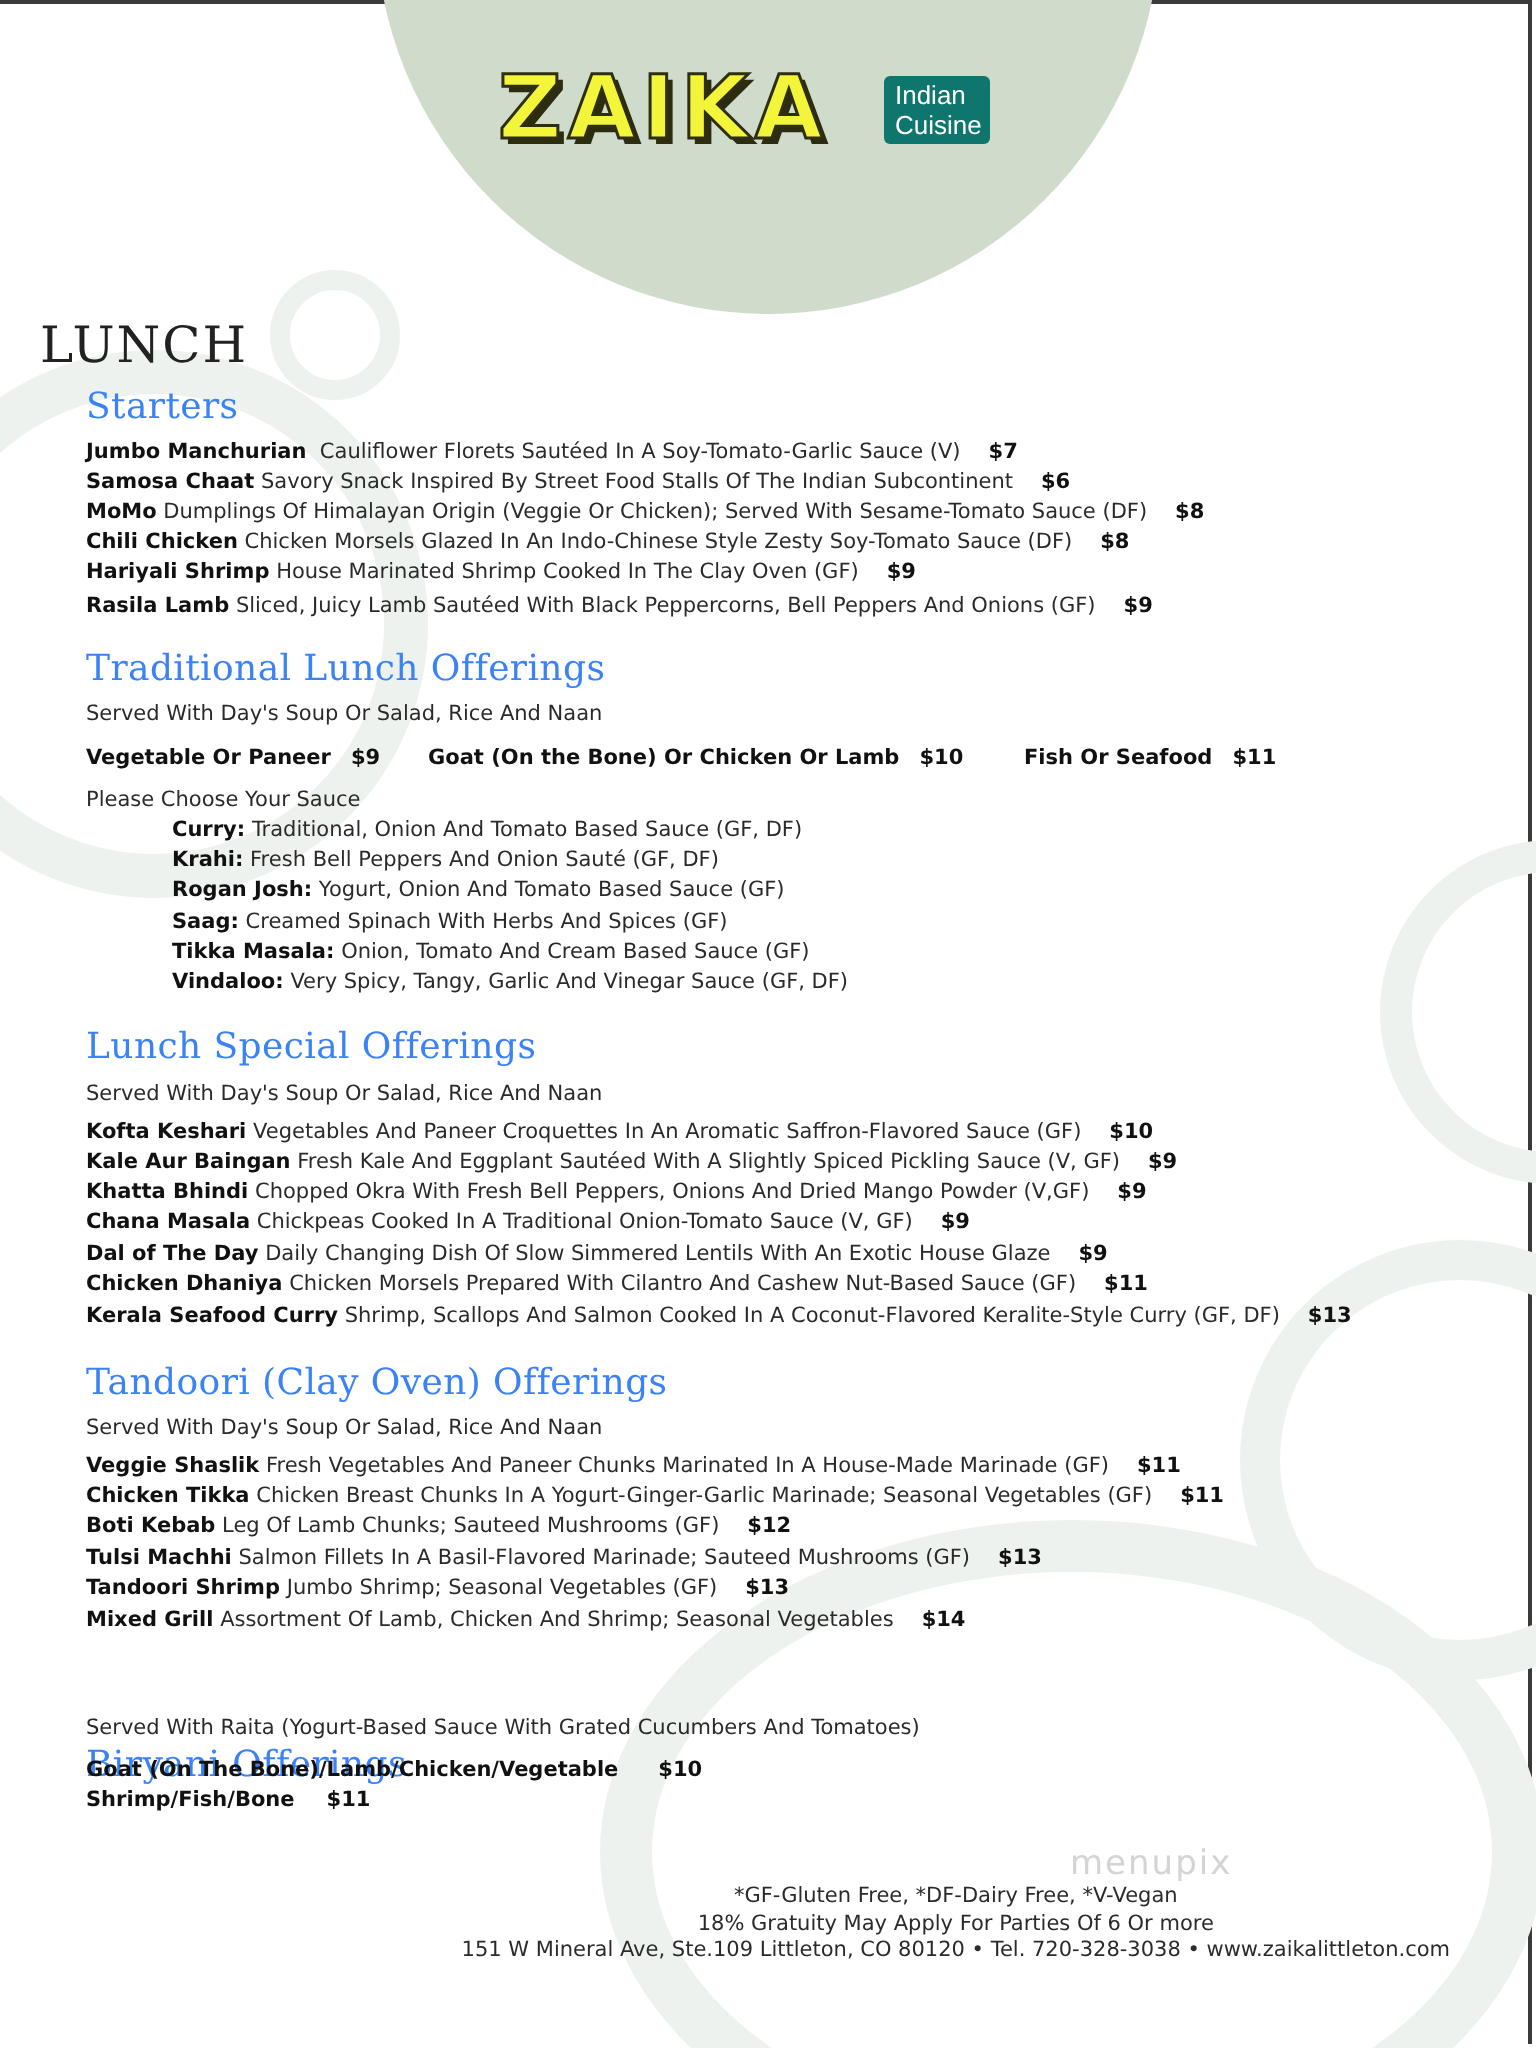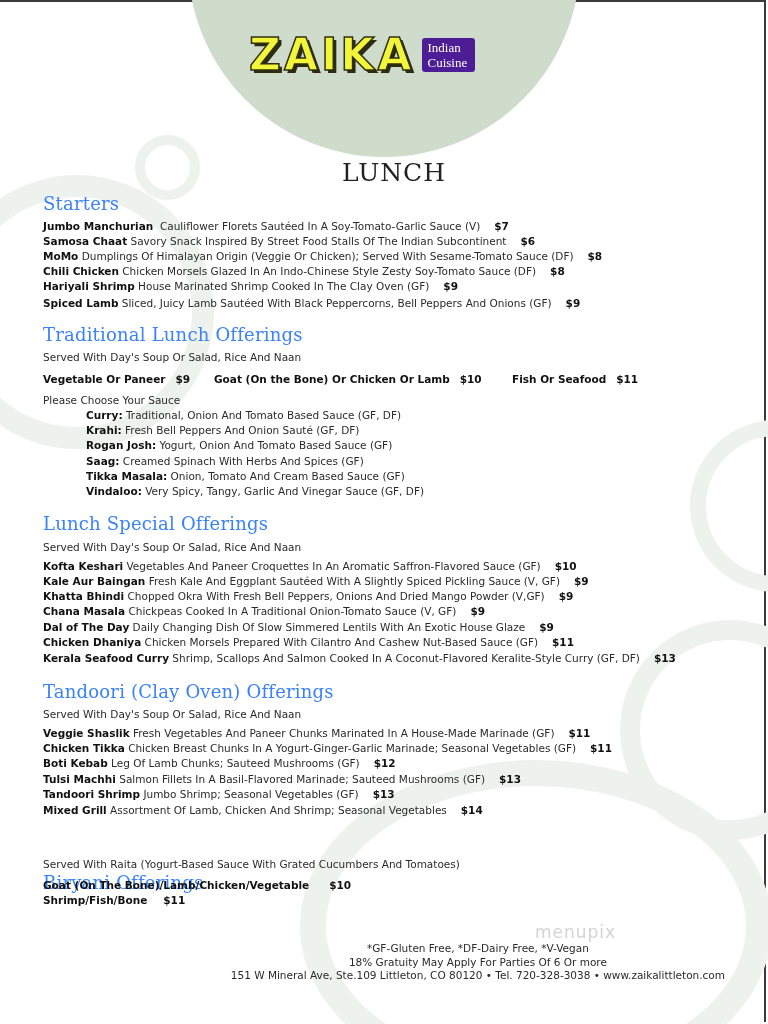--- a/index.html
+++ b/index.html
@@ -23,27 +23,27 @@
     position: absolute; left: 249px; top: 30px; height: 50px; display: flex; align-items: center;
   }
   .logo-word {
     font-family: "DejaVu Sans", sans-serif; font-weight: bold;
     font-size: 44px; letter-spacing: 3px; color: #f2f53a;
     -webkit-text-stroke: 1.5px #2f2f10;
     text-shadow: 3px 3px 0 #2c2c10;
     line-height: 50px;
   }
   .logo-badge {
-    margin-left: 8px; background: #4c1d95; color: #ffffff;
+    margin-left: 28px; background: #0f766e; color: #ffffff;
     border-radius: 3px; padding: 2px 5px;
-    font-family: Liberation Serif, serif; font-size: 13px; line-height: 15px;
+    font-family: Liberation Sans, sans-serif; font-size: 13px; line-height: 15px;
     width: 53px; box-sizing: border-box;
   }
   .page-title {
-    position: absolute; left: 0; width: 768px; top: 158px; text-align: center;
+    position: absolute; left: 0; width: 768px; top: 158px; 
     font-family: "DejaVu Serif", serif; font-size: 25px; font-weight: normal; color: #222;
     letter-spacing: 1px; padding-left: 20px; box-sizing: border-box;
   }
   .section-title {
     position: absolute; left: 43px;
     font-family: "DejaVu Serif", serif; font-size: 18px; color: #3b82f6; font-weight: normal;
     letter-spacing: 0.2px;
   }
   .subnote {
     position: absolute; left: 43px; font-size: 10.5px; color: #2a2a2a;
@@ -86,21 +86,21 @@
 </div>
 
 <div class="page-title">LUNCH</div>
 
 <div class="section-title" style="top:193px">Starters</div>
 <div class="item" style="top:220px"><span class="name">Jumbo Manchurian</span>&nbsp;&nbsp;<span>Cauliflower Florets Sautéed In A Soy-Tomato-Garlic Sauce (V)</span><span class="price">$7</span></div>
 <div class="item" style="top:235px"><span class="name">Samosa Chaat</span> <span>Savory Snack Inspired By Street Food Stalls Of The Indian Subcontinent</span><span class="price">$6</span></div>
 <div class="item" style="top:250px"><span class="name">MoMo</span> <span>Dumplings Of Himalayan Origin (Veggie Or Chicken); Served With Sesame-Tomato Sauce (DF)</span><span class="price">$8</span></div>
 <div class="item" style="top:265px"><span class="name">Chili Chicken</span> <span>Chicken Morsels Glazed In An Indo-Chinese Style Zesty Soy-Tomato Sauce (DF)</span><span class="price">$8</span></div>
 <div class="item" style="top:280px"><span class="name">Hariyali Shrimp</span> <span>House Marinated Shrimp Cooked In The Clay Oven (GF)</span><span class="price">$9</span></div>
-<div class="item" style="top:297px"><span class="name">Spiced Lamb</span> <span>Sliced, Juicy Lamb Sautéed With Black Peppercorns, Bell Peppers And Onions (GF)</span><span class="price">$9</span></div>
+<div class="item" style="top:297px"><span class="name">Rasila Lamb</span> <span>Sliced, Juicy Lamb Sautéed With Black Peppercorns, Bell Peppers And Onions (GF)</span><span class="price">$9</span></div>
 
 <div class="section-title" style="top:324px">Traditional Lunch Offerings</div>
 <div class="subnote" style="top:351px">Served With Day's Soup Or Salad, Rice And Naan</div>
 <div class="row3" style="top:373px;left:43px"><span>Vegetable Or Paneer</span>&nbsp;&nbsp;&nbsp;<span>$9</span></div>
 <div class="row3" style="top:373px;left:214px"><span>Goat (On the Bone) Or Chicken Or Lamb</span>&nbsp;&nbsp;&nbsp;<span>$10</span></div>
 <div class="row3" style="top:373px;left:512px"><span>Fish Or Seafood</span>&nbsp;&nbsp;&nbsp;<span>$11</span></div>
 <div class="subnote" style="top:394px">Please Choose Your Sauce</div>
 <div class="item sauce" style="top:409px"><span class="name">Curry:</span> <span>Traditional, Onion And Tomato Based Sauce (GF, DF)</span></div>
 <div class="item sauce" style="top:424px"><span class="name">Krahi:</span> <span>Fresh Bell Peppers And Onion Sauté (GF, DF)</span></div>
 <div class="item sauce" style="top:439px"><span class="name">Rogan Josh:</span> <span>Yogurt, Onion And Tomato Based Sauce (GF)</span></div>

